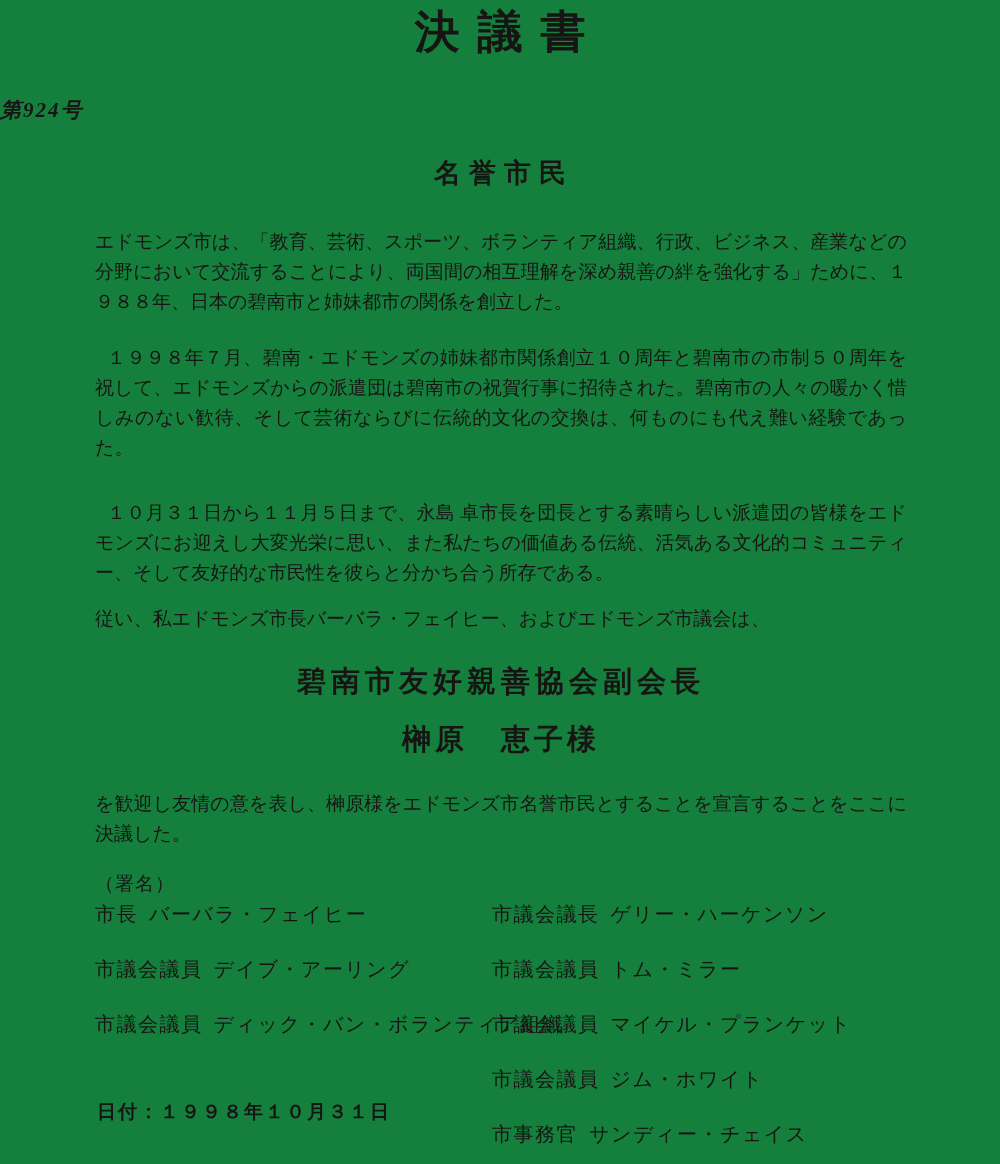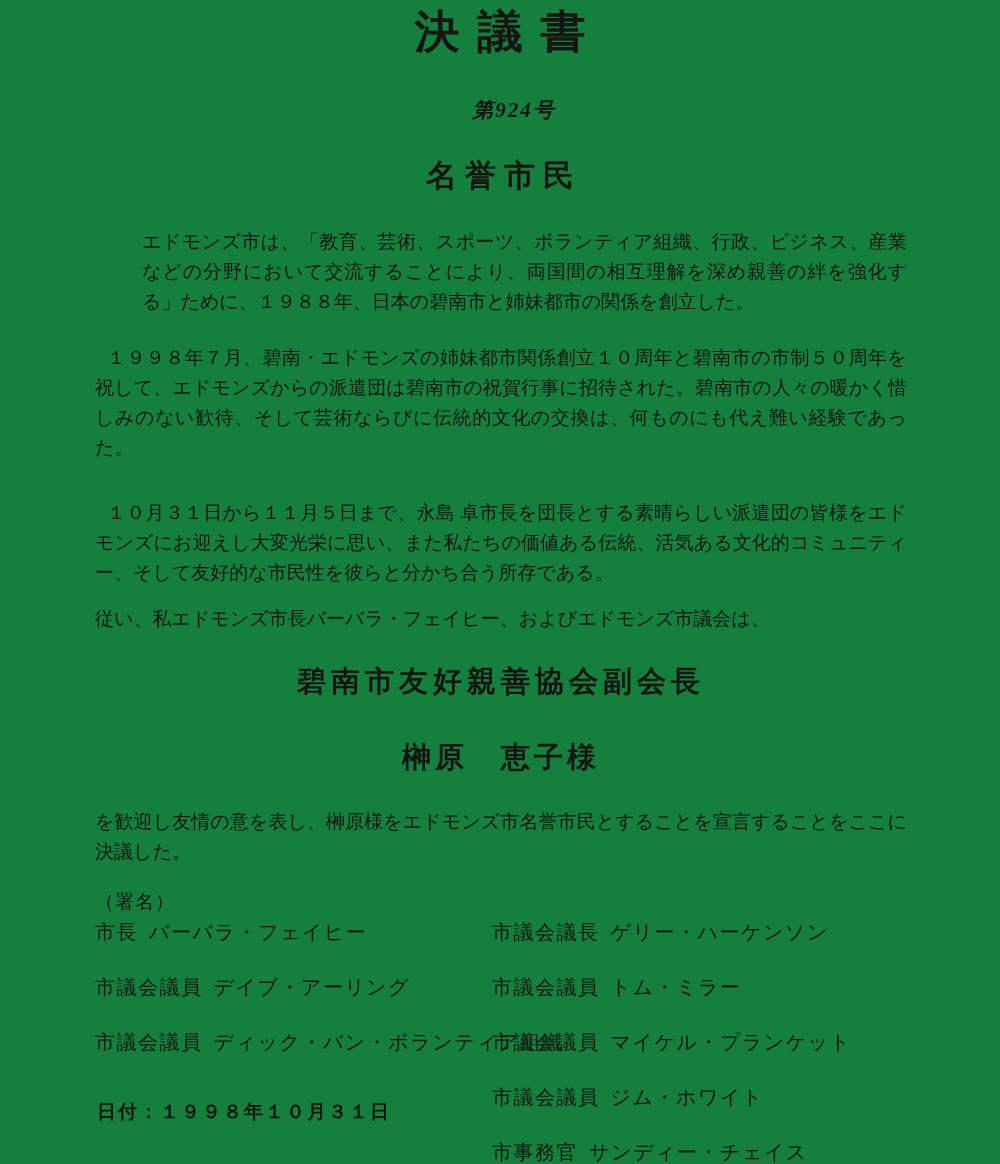--- a/index.html
+++ b/index.html
@@ -20,60 +20,59 @@
     text-align: center;
     font-size: 45px;
     font-weight: bold;
     letter-spacing: 18px;
     text-indent: 18px;
     line-height: 56px;
   }
   .doc-number {
     position: absolute;
     top: 96px; left: 0; right: 0;
-    text-align: center;
+    text-align: left;
     font-size: 21px;
     font-weight: bold;
     font-style: italic;
     letter-spacing: 2px;
-    margin-left: 28px;
   }
   .doc-subtitle {
     position: absolute;
     top: 155px; left: 0; right: 0;
     text-align: center;
-    font-size: 31px;
+    font-size: 27px;
     font-weight: bold;
     letter-spacing: 8px;
     text-indent: 8px;
   }
   .doc-body {
     position: absolute;
     top: 227px; left: 95px;
     width: 812px;
     font-size: 19px;
     line-height: 30px;
     text-align: justify;
     text-justify: inter-character;
   }
   .para { text-align: justify; }
   .para.indent { text-indent: 12px; }
-  .p1 { margin-bottom: 26px; margin-left: 47px; }
+  .p1 { margin-bottom: 26px; }
   .p2 { margin-bottom: 35px; }
   .p3 { margin-bottom: 16px; }
   .honoree-title {
     margin-top: 30px;
     text-align: center;
     font-size: 29px;
     font-weight: bold;
     letter-spacing: 5px;
     line-height: 34px;
   }
   .honoree-name {
-    margin-top: 42px;
+    margin-top: 24px;
     text-align: center;
     font-size: 29px;
     font-weight: bold;
     letter-spacing: 4px;
     line-height: 34px;
   }
   .closing { margin-top: 33px; }
   .sig-label { margin-top: 20px; letter-spacing: 1px; }
   .sig-columns {
     display: flex;

